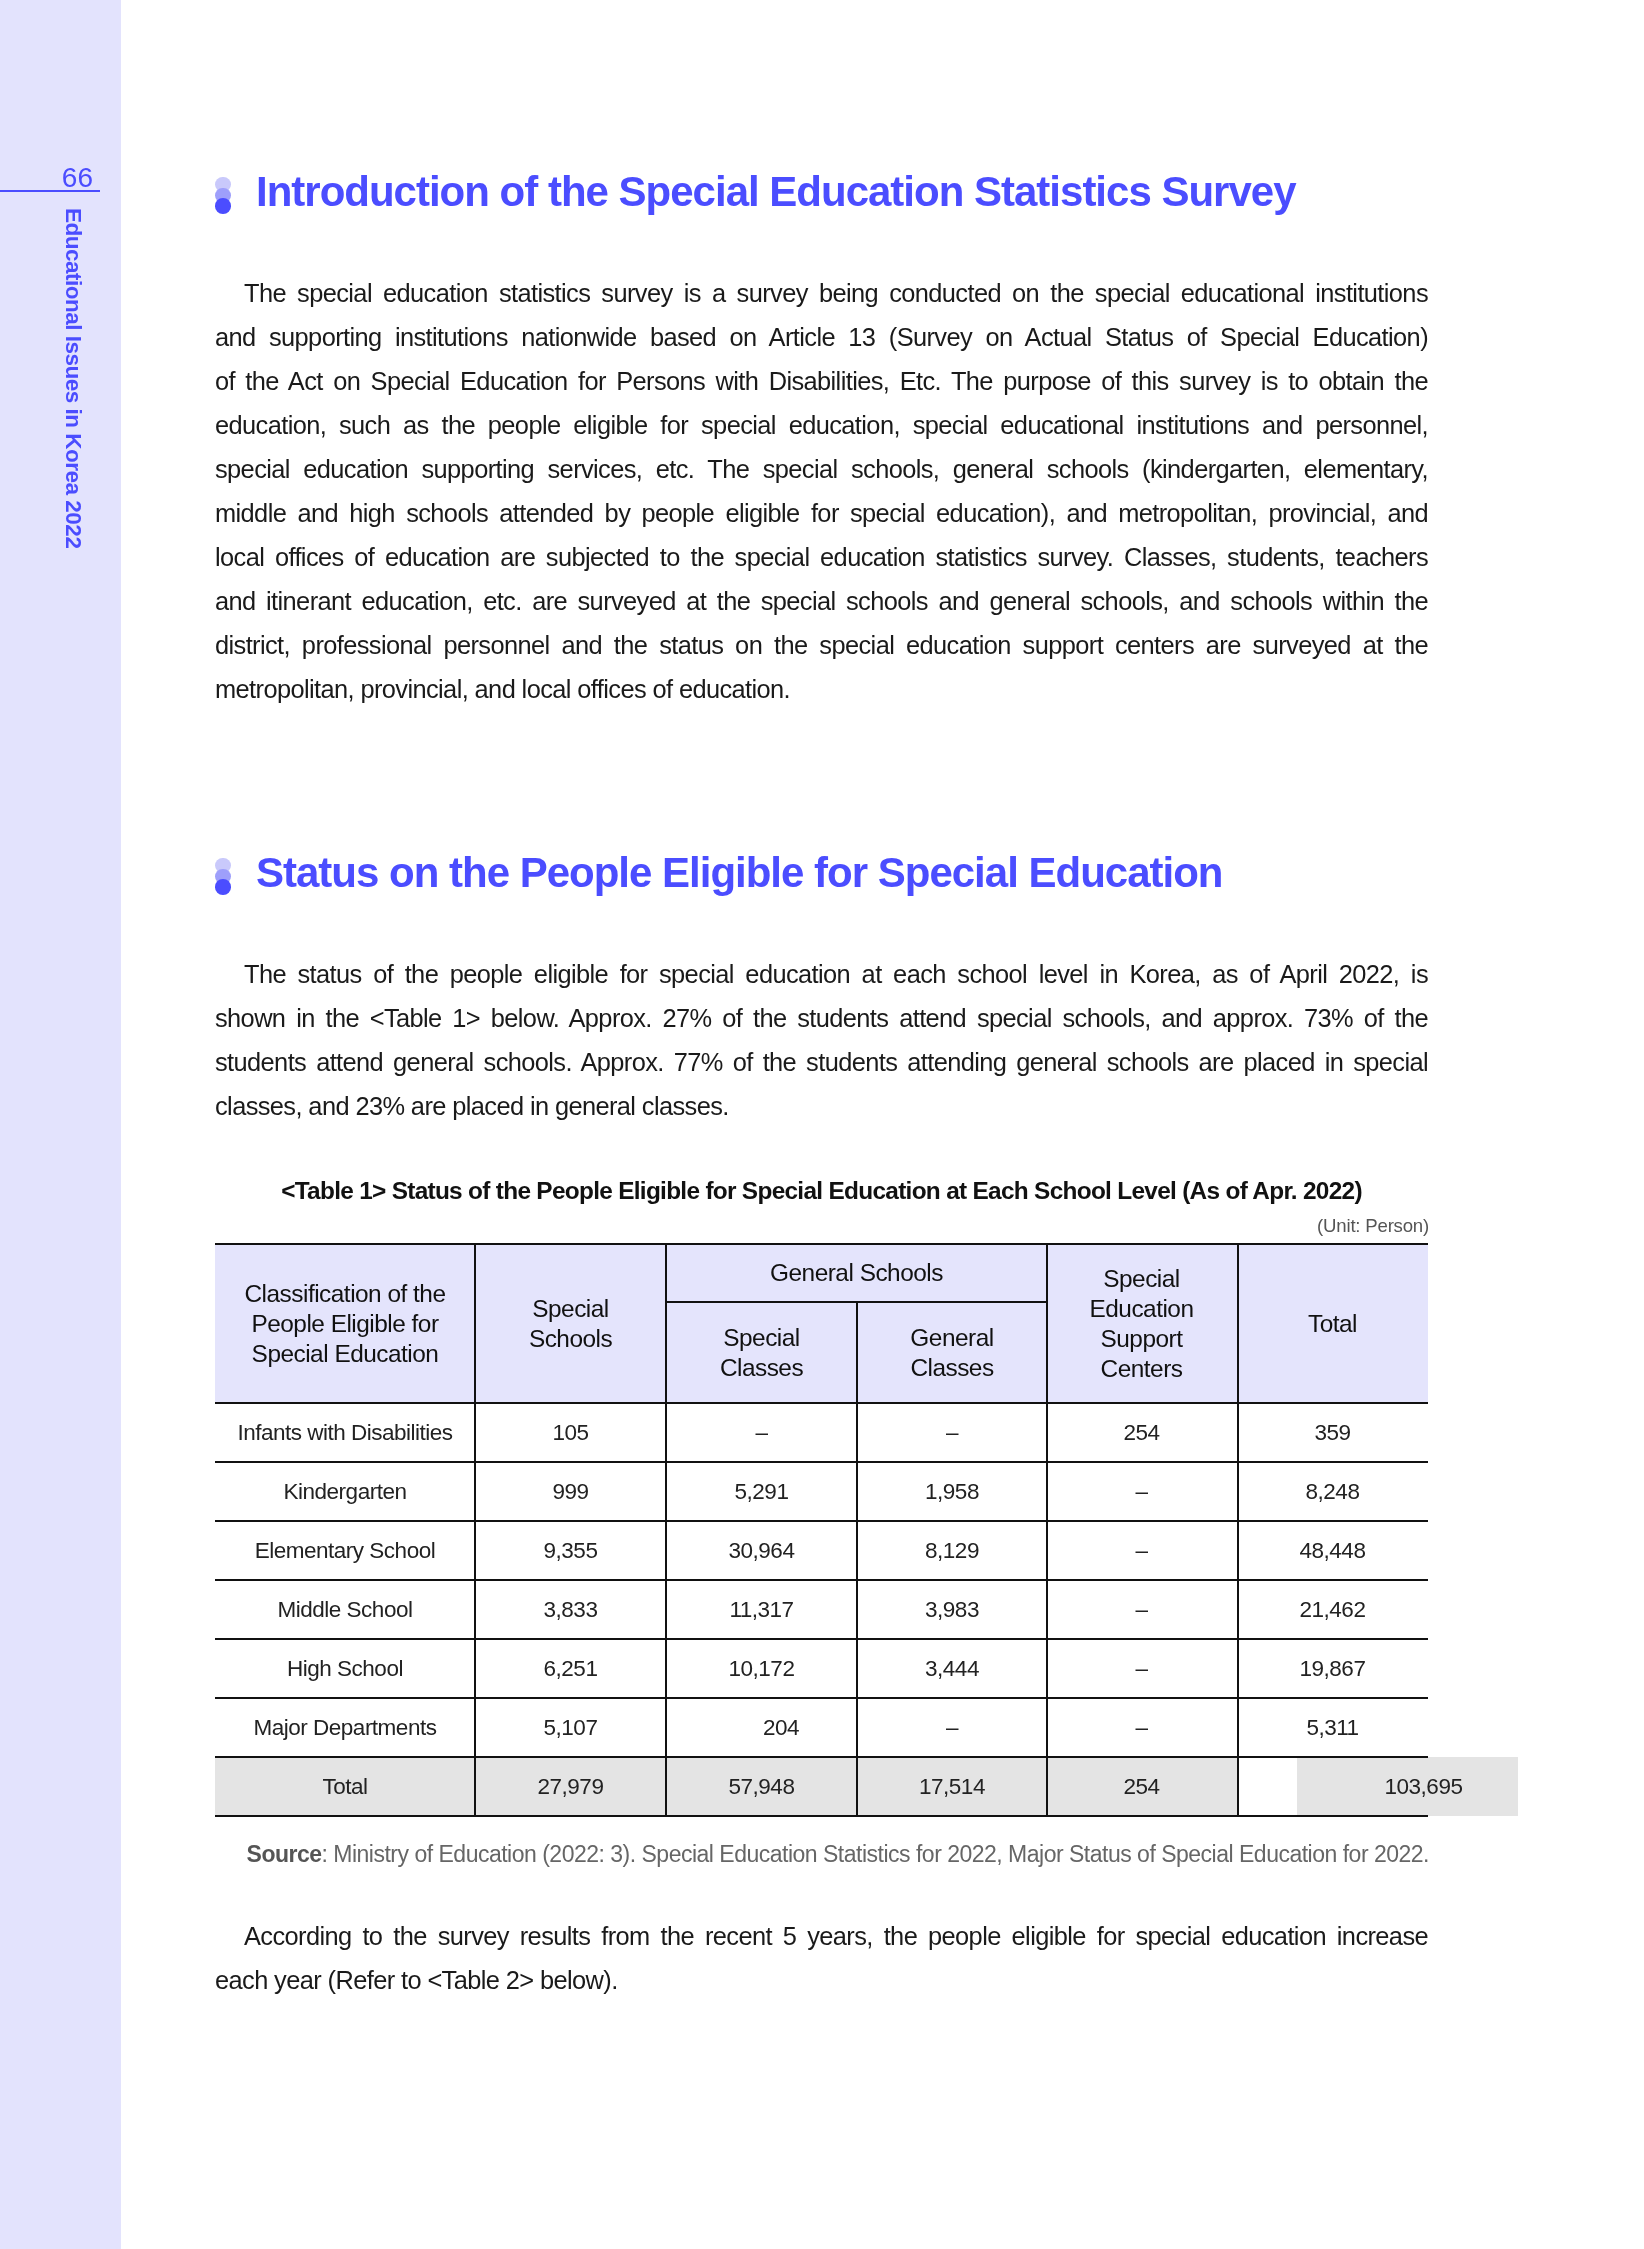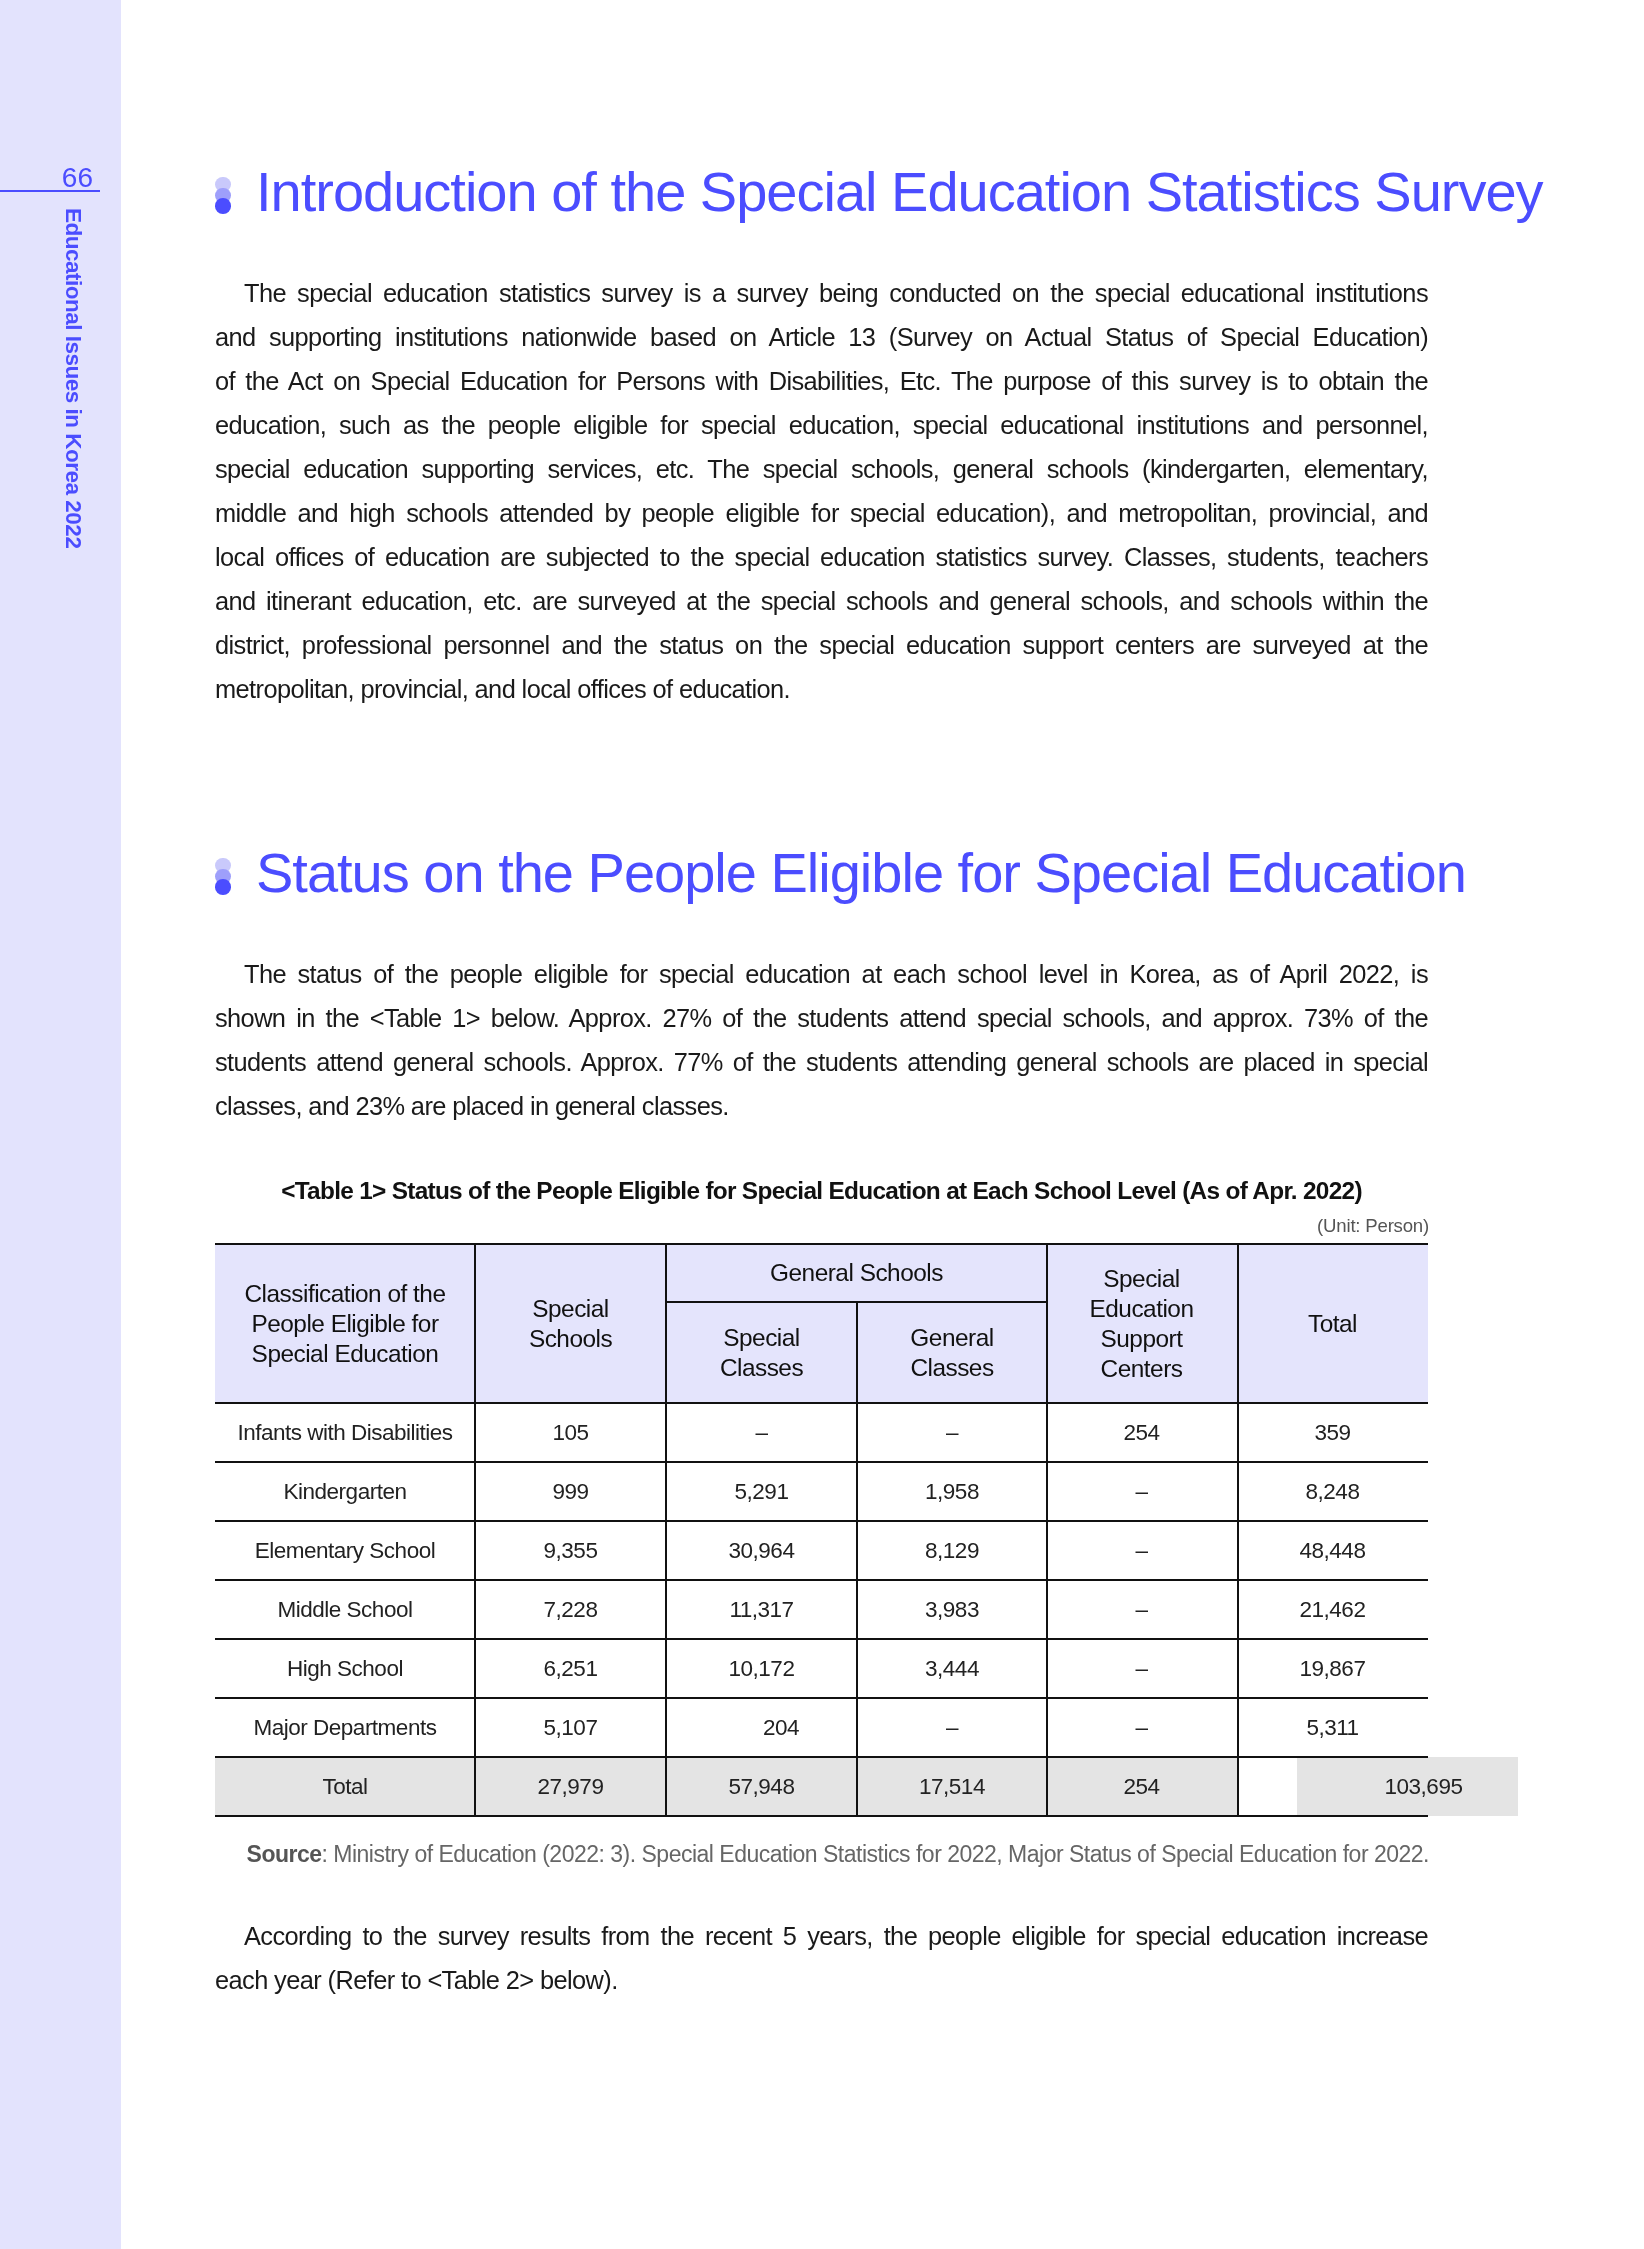--- a/index.html
+++ b/index.html
@@ -9,21 +9,21 @@
   .page-num { position:absolute; left:0; width:93px; top:164px; text-align:right; font-size:28px; color:#4b4dff; line-height:1; }
   .page-rule { position:absolute; left:0; top:190px; width:100px; height:2.4px; background:#4b4dff; }
   .running-title { position:absolute; left:73px; top:208px; transform-origin:0 0; transform:translateX(12.7px) rotate(90deg);
         font-size:22.5px; font-weight:bold; color:#4b4dff; white-space:nowrap; letter-spacing:-0.5px; }
   .heading { position:absolute; left:215px; height:49px; display:flex; align-items:center; }
   .dots { position:relative; width:16.6px; height:39px; margin-right:24.4px; }
   .dot { position:absolute; left:0; width:15.6px; height:15.6px; border-radius:50%; }
   .dot.d1 { top:4.9px; background:#c9c9fb; }
   .dot.d2 { top:15.6px; background:#9e9ffb; }
   .dot.d3 { top:26px; background:#4b4dff; }
-  .heading-text { font-size:56px; color:#4b4dff; white-space:nowrap; letter-spacing:-1px; }
+  .heading-text { font-size:42px; color:#4b4dff; white-space:nowrap; letter-spacing:-1px;font-weight:bold; }
   .para { position:absolute; left:215px; width:1213px; }
   .line { height:44px; line-height:44px; font-size:25.4px; white-space:nowrap; text-align:justify; text-align-last:justify;
           letter-spacing:-0.6px; word-spacing:0; overflow:hidden; color:#1a1a1a; }
   .line.indent { padding-left:29px; }
   .line.last { text-align-last:left; }
   .caption { position:absolute; left:215px; width:1213px; top:1177px; text-align:center; font-size:24.4px; font-weight:bold;
              white-space:nowrap; letter-spacing:-0.7px; color:#111; }
   .unit { position:absolute; right:215px; top:1215px; font-size:18.6px; color:#555; letter-spacing:-0.2px; }
   .tbl { position:absolute; left:215px; top:1244px; width:1213px; }
   .cell { position:absolute; box-sizing:border-box; display:flex; align-items:center; justify-content:center; text-align:center; }
@@ -107,21 +107,21 @@
       <div class="cell body-cell" style="left: 642px; top: 218px; width: 190px; height: 59px;">1,958</div>
       <div class="cell body-cell" style="left: 831px; top: 218px; width: 191px; height: 59px;">–</div>
       <div class="cell body-cell" style="left: 1022px; top: 218px; width: 191px; height: 59px;">8,248</div>
       <div class="cell body-cell" style="left: 0px; top: 277px; width: 260px; height: 59px;">Elementary School</div>
       <div class="cell body-cell" style="left: 260px; top: 277px; width: 191px; height: 59px;">9,355</div>
       <div class="cell body-cell" style="left: 451px; top: 277px; width: 191px; height: 59px;">30,964</div>
       <div class="cell body-cell" style="left: 642px; top: 277px; width: 190px; height: 59px;">8,129</div>
       <div class="cell body-cell" style="left: 831px; top: 277px; width: 191px; height: 59px;">–</div>
       <div class="cell body-cell" style="left: 1022px; top: 277px; width: 191px; height: 59px;">48,448</div>
       <div class="cell body-cell" style="left: 0px; top: 336px; width: 260px; height: 59px;">Middle School</div>
-      <div class="cell body-cell" style="left: 260px; top: 336px; width: 191px; height: 59px;">7,228</div>
+      <div class="cell body-cell" style="left: 260px; top: 336px; width: 191px; height: 59px;">3,833</div>
       <div class="cell body-cell" style="left: 451px; top: 336px; width: 191px; height: 59px;">11,317</div>
       <div class="cell body-cell" style="left: 642px; top: 336px; width: 190px; height: 59px;">3,983</div>
       <div class="cell body-cell" style="left: 831px; top: 336px; width: 191px; height: 59px;">–</div>
       <div class="cell body-cell" style="left: 1022px; top: 336px; width: 191px; height: 59px;">21,462</div>
       <div class="cell body-cell" style="left: 0px; top: 395px; width: 260px; height: 59px;">High School</div>
       <div class="cell body-cell" style="left: 260px; top: 395px; width: 191px; height: 59px;">6,251</div>
       <div class="cell body-cell" style="left: 451px; top: 395px; width: 191px; height: 59px;">10,172</div>
       <div class="cell body-cell" style="left: 642px; top: 395px; width: 190px; height: 59px;">3,444</div>
       <div class="cell body-cell" style="left: 831px; top: 395px; width: 191px; height: 59px;">–</div>
       <div class="cell body-cell" style="left: 1022px; top: 395px; width: 191px; height: 59px;">19,867</div>

